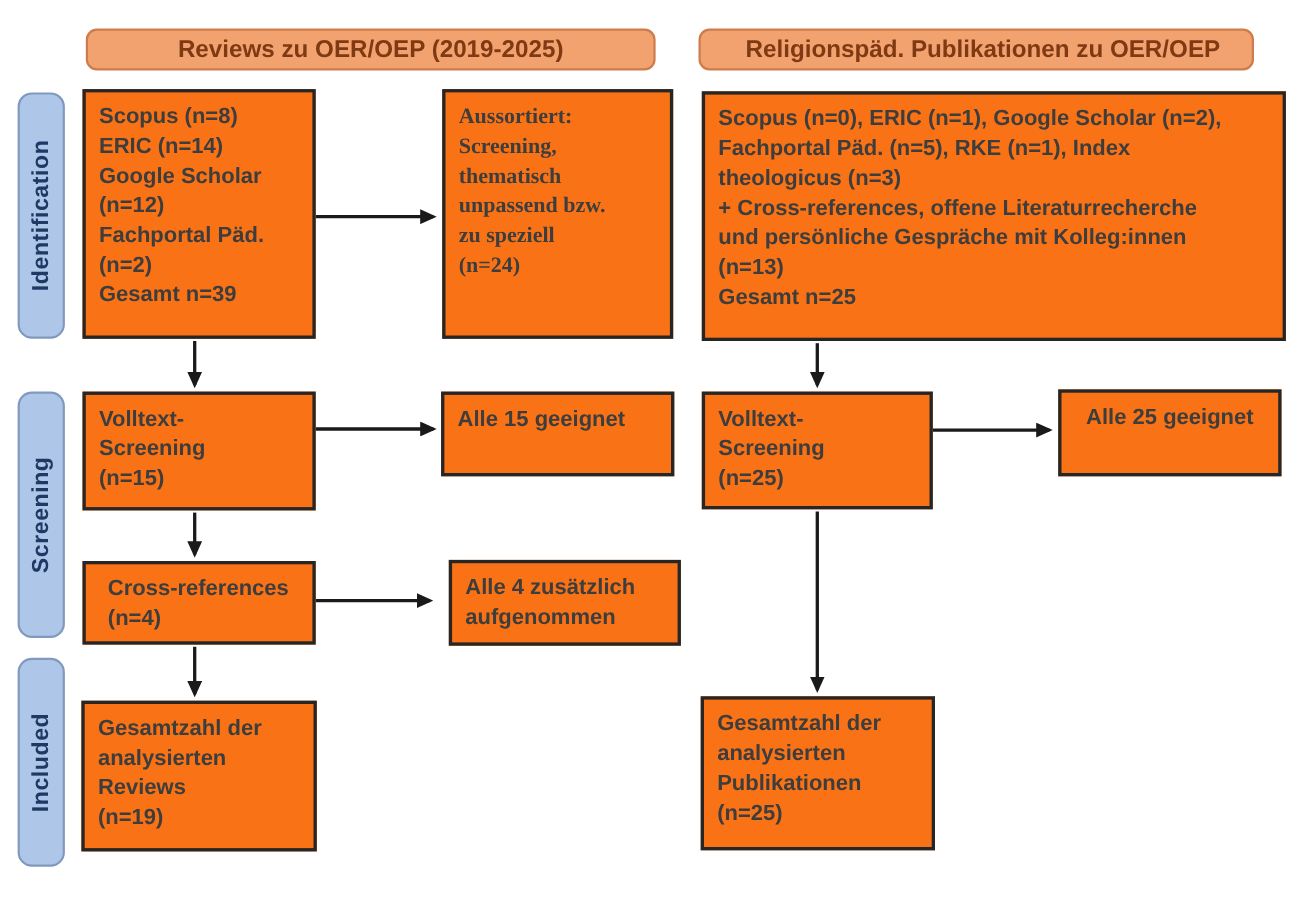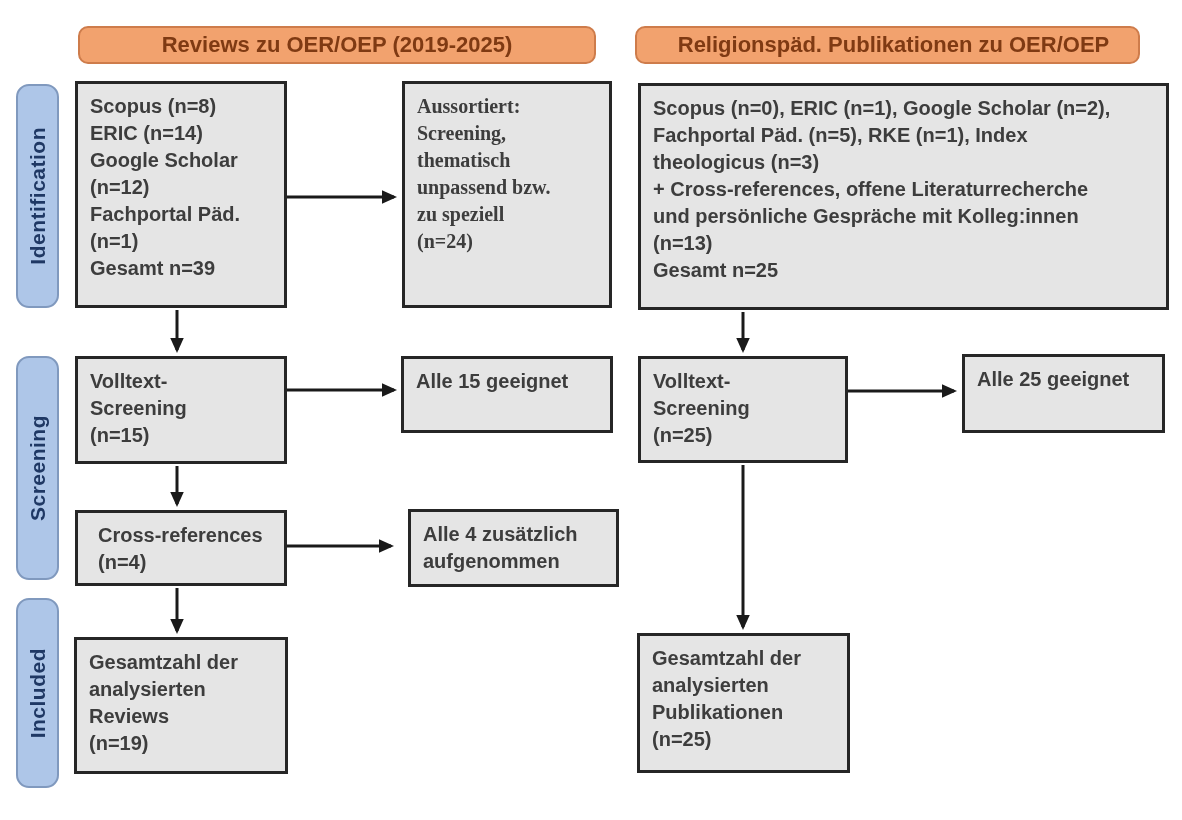--- a/index.html
+++ b/index.html
@@ -38,35 +38,35 @@
     font-weight:bold; font-size:21px; letter-spacing:0.5px;
     color:var(--stage-text,#1F3864);
     white-space:nowrap;
   }
   #stage-identification { top:84px;  height:224px; }
   #stage-screening      { top:356px; height:224px; }
   #stage-included       { top:598px; height:190px; }
 
   .box {
     position:absolute;
-    background:#e5e5e5;
+    background:#f97316;
     border:3px solid var(--box-border,#262626);
     color:var(--box-text,#3D3D3D);
     font-weight:600; font-size:20px; line-height:27px;
     padding:9px 12px;
     box-sizing:border-box;
     white-space:nowrap;
   }
   #box-left-sources   { left:75px;  top:81px;  width:212px; height:227px; }
   #box-left-excluded  { left:402px; top:81px;  width:210px; height:227px;font-family:Liberation Serif, serif; }
   #box-right-sources  { left:638px; top:83px;  width:531px; height:227px; }
   #box-left-fulltext  { left:75px;  top:356px; width:212px; height:108px; }
   #box-left-eligible  { left:401px; top:356px; width:212px; height:77px;  }
   #box-right-fulltext { left:638px; top:356px; width:210px; height:107px; }
-  #box-right-eligible { left:962px; top:354px; width:203px; height:79px;  }
+  #box-right-eligible { left:962px; top:354px; width:203px; height:79px;text-align:center;  }
   #box-left-crossref  { left:75px;  top:510px; width:212px; height:76px;padding-left:20px;  }
   #box-left-added     { left:408px; top:509px; width:211px; height:78px;  }
   #box-left-total     { left:74px;  top:637px; width:214px; height:137px; }
   #box-right-total    { left:637px; top:633px; width:213px; height:140px; }
 </style>
 </head>
 <body>
 
 <div id="canvas">
 
@@ -105,21 +105,21 @@
   <div class="stage" id="stage-included">
     <span class="vtext">Included</span>
   </div>
 
   <div class="box" id="box-left-sources">
     <div>Scopus (n=8)</div>
     <div>ERIC (n=14)</div>
     <div>Google Scholar</div>
     <div>(n=12)</div>
     <div>Fachportal Päd.</div>
-    <div>(n=1)</div>
+    <div>(n=2)</div>
     <div>Gesamt n=39</div>
   </div>
 
   <div class="box" id="box-left-excluded">
     <div>Aussortiert:</div>
     <div>Screening,</div>
     <div>thematisch</div>
     <div>unpassend bzw.</div>
     <div>zu speziell</div>
     <div>(n=24)</div>

